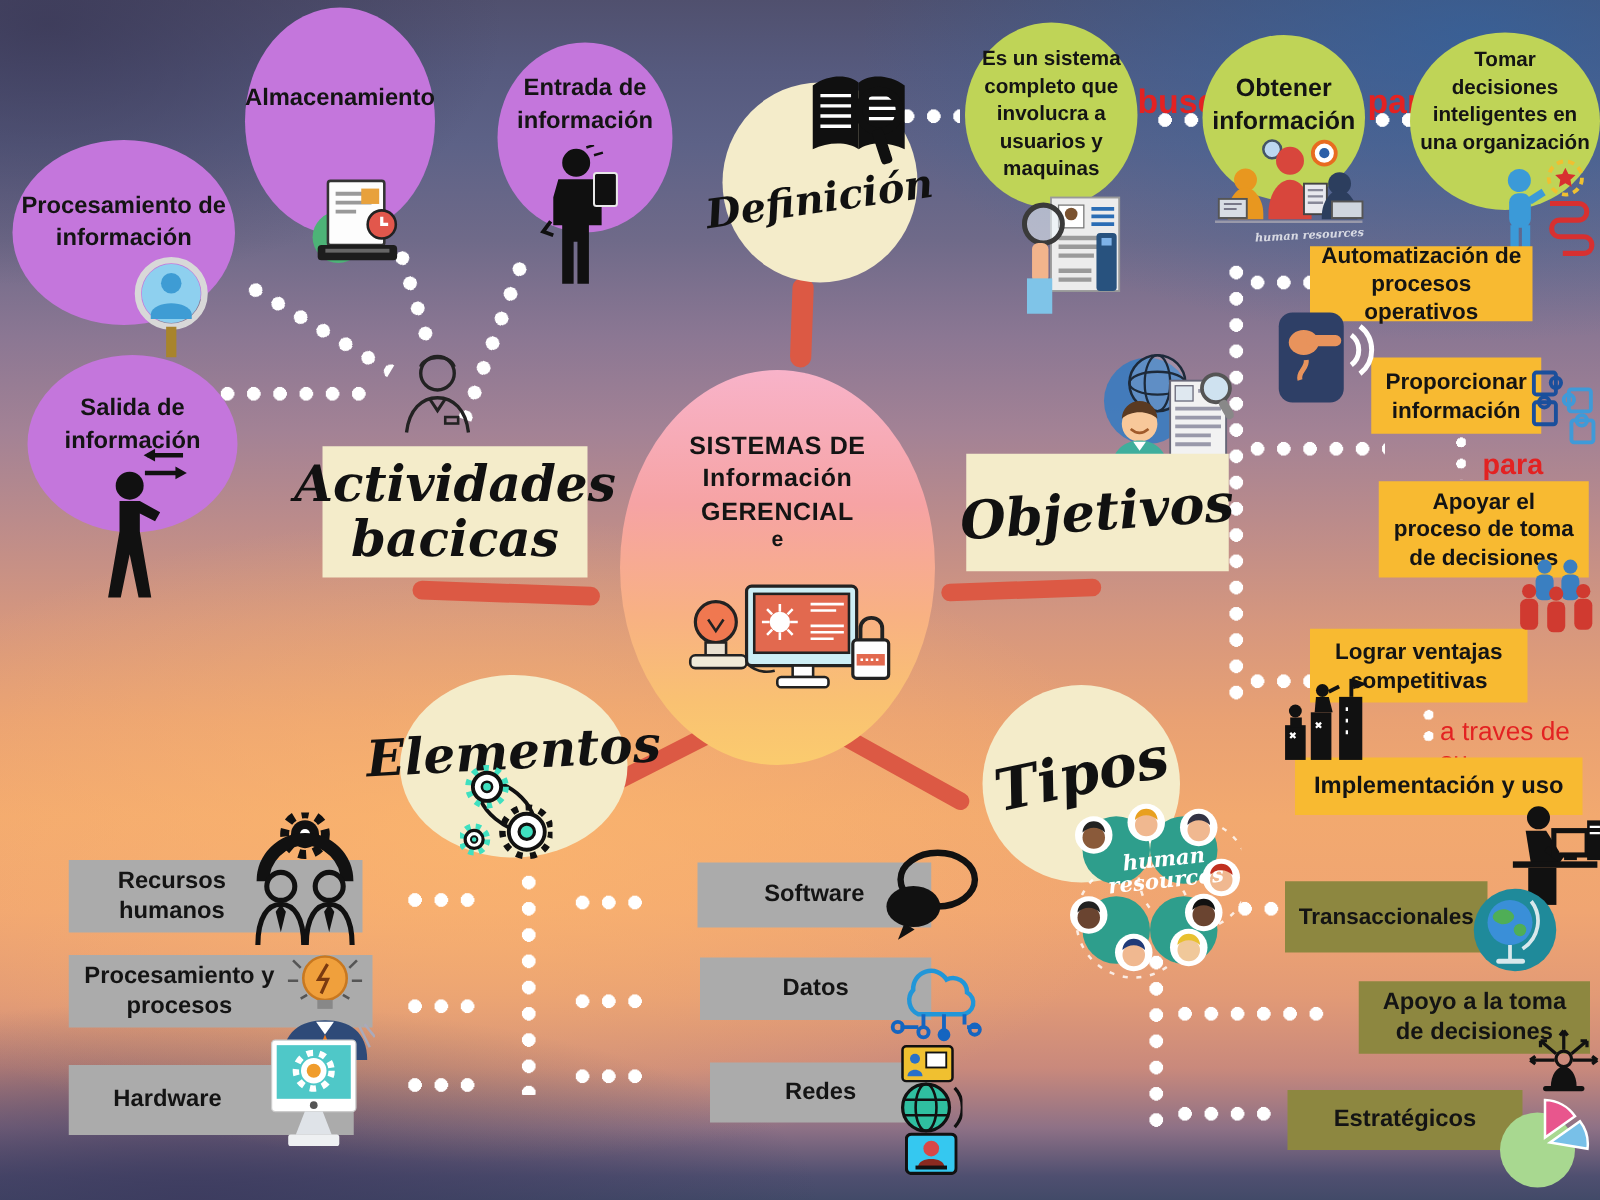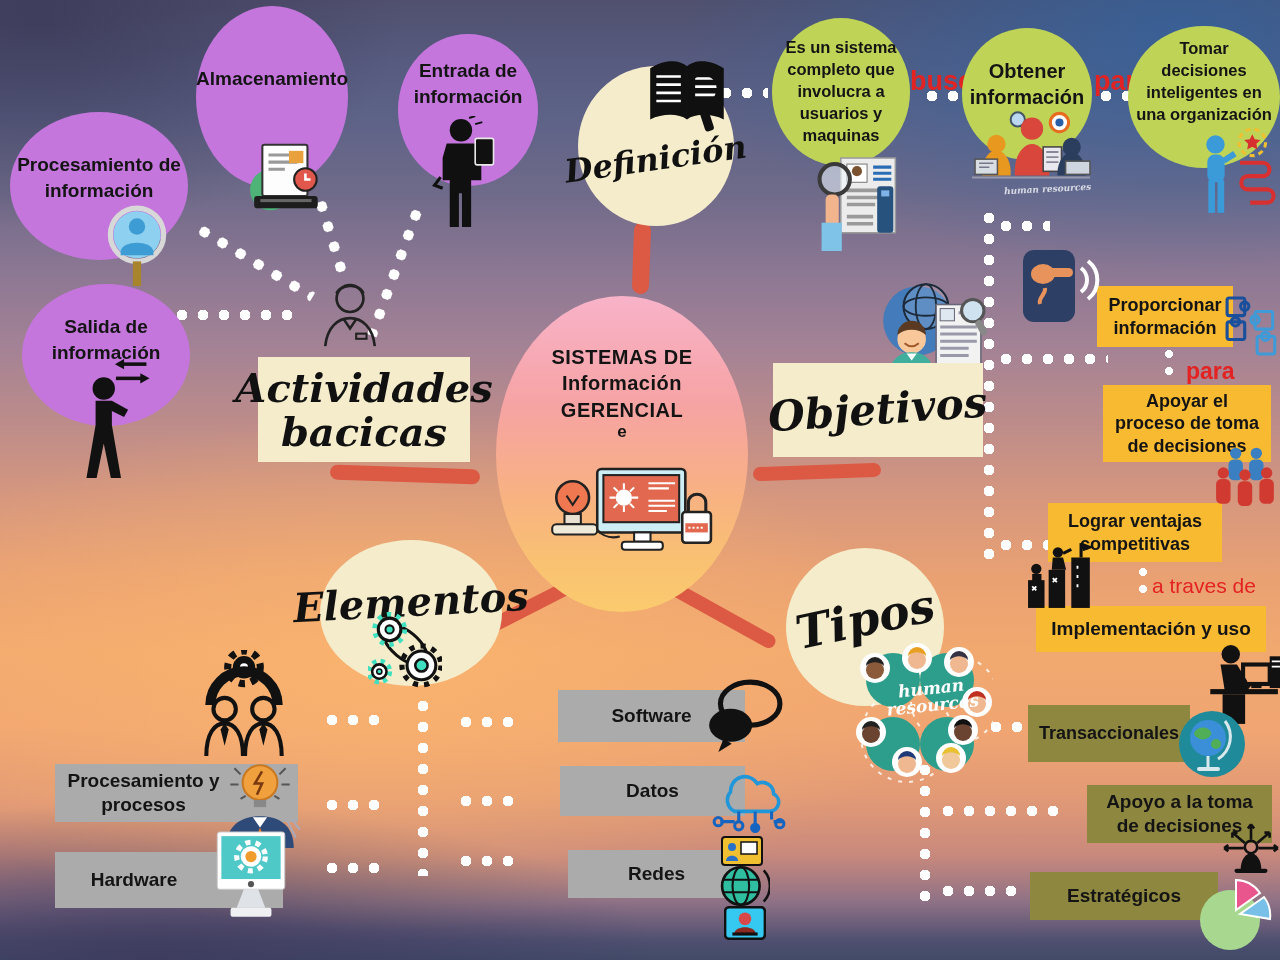--- a/index.html
+++ b/index.html
@@ -259,20 +259,23 @@
       <path d="M31 62q7 6 14 0" stroke="#a05a2a" stroke-width="2" fill="none"></path>
       <path d="M16 94c0-15 10-23 22-23s22 8 22 23Z" fill="#3fae9c"></path>
       <path d="M33 72l5 7 5-7" fill="#fff"></path>
       <rect x="24" y="92" width="80" height="6" rx="3" fill="#223c55"></rect>
     </svg>
   </div>
   <div class="box cream" style="left:773px;top:363px;width:210px;height:94px;">
     <span class="script" style="font-size:42px;transform:rotate(-4deg);">Objetivos</span>
   </div>
 
+  <div class="box yellow" style="left:1048px;top:197px;width:178px;height:60px;font-size:18px;padding:2px 8px;">
+    <span>Automatización de procesos operativos</span>
+  </div>
   <div class="box yellow" style="left:1097px;top:286px;width:136px;height:61px;font-size:18px;padding:2px 6px;">
     <span>Proporcionar información</span>
   </div>
   <div class="redword" style="left:1186px;top:358px;font-size:23px;">para</div>
   <div class="box yellow" style="left:1048px;top:503px;width:174px;height:59px;font-size:18px;padding:2px 8px;">
     <span>Lograr ventajas competitivas</span>
   </div>
   <div class="box yellow" style="left:1103px;top:385px;width:168px;height:77px;font-size:18px;padding:2px 8px;">
     <span>Apoyar el proceso de toma de decisiones</span>
   </div>
@@ -361,20 +364,23 @@
       <circle cx="21" cy="17" r="4" fill="#3fe0c0" stroke="#111" stroke-width="2"></circle>
       <circle cx="11" cy="58" r="10" fill="none" stroke="#3fe0c0" stroke-width="5" stroke-dasharray="4 4"></circle>
       <circle cx="11" cy="58" r="7" fill="#fff" stroke="#111" stroke-width="2.5"></circle>
         <circle cx="11" cy="58" r="2.5" fill="#3fe0c0" stroke="#111" stroke-width="1.5"></circle>
       <circle cx="52" cy="52" r="19" fill="none" stroke="#111" stroke-width="5" stroke-dasharray="5 6"></circle>
       <circle cx="52" cy="52" r="14" fill="#fff" stroke="#111" stroke-width="3"></circle>
       <circle cx="52" cy="52" r="6" fill="#3fe0c0" stroke="#111" stroke-width="2.5"></circle>
     </svg>
   </div>
 
+  <div class="box gray" style="left:55px;top:688px;width:235px;height:58px;font-size:19px;padding-right:70px;">
+    <span>Recursos humanos</span>
+  </div>
   <div class="box gray" style="left:55px;top:764px;width:243px;height:58px;font-size:19px;padding-right:66px;">
     <span>Procesamiento y procesos</span>
   </div>
   <div class="box gray" style="left:55px;top:852px;width:228px;height:56px;font-size:19px;padding-right:70px;">
     <span>Hardware</span>
   </div>
   <div class="box gray" style="left:558px;top:690px;width:187px;height:52px;font-size:19px;">
     <span>Software</span>
   </div>
   <div class="box gray" style="left:560px;top:766px;width:185px;height:50px;font-size:19px;">

